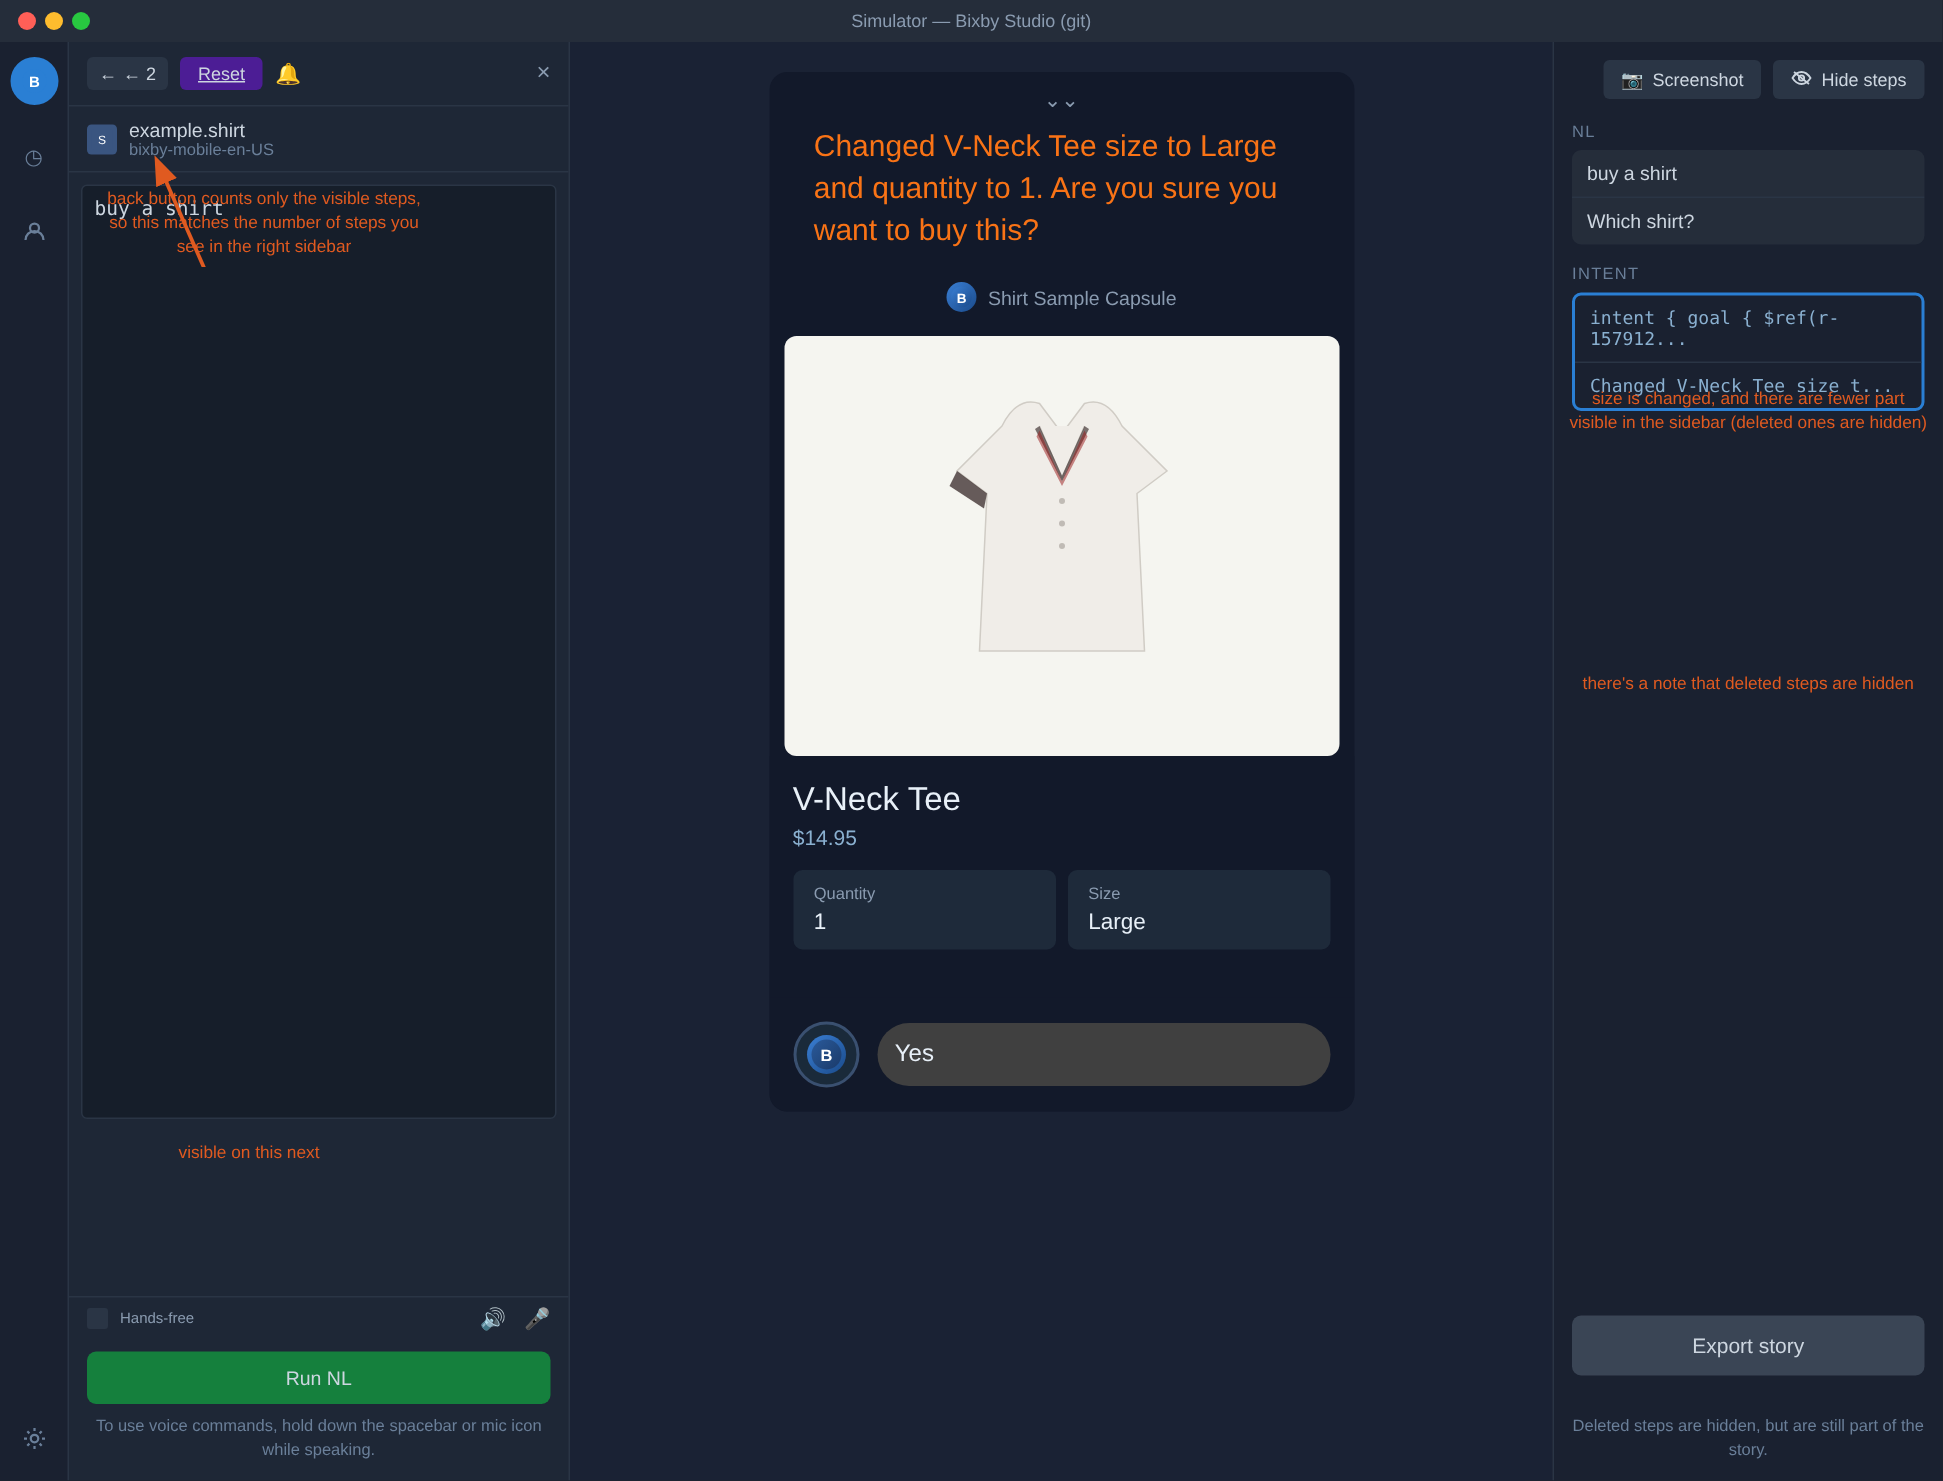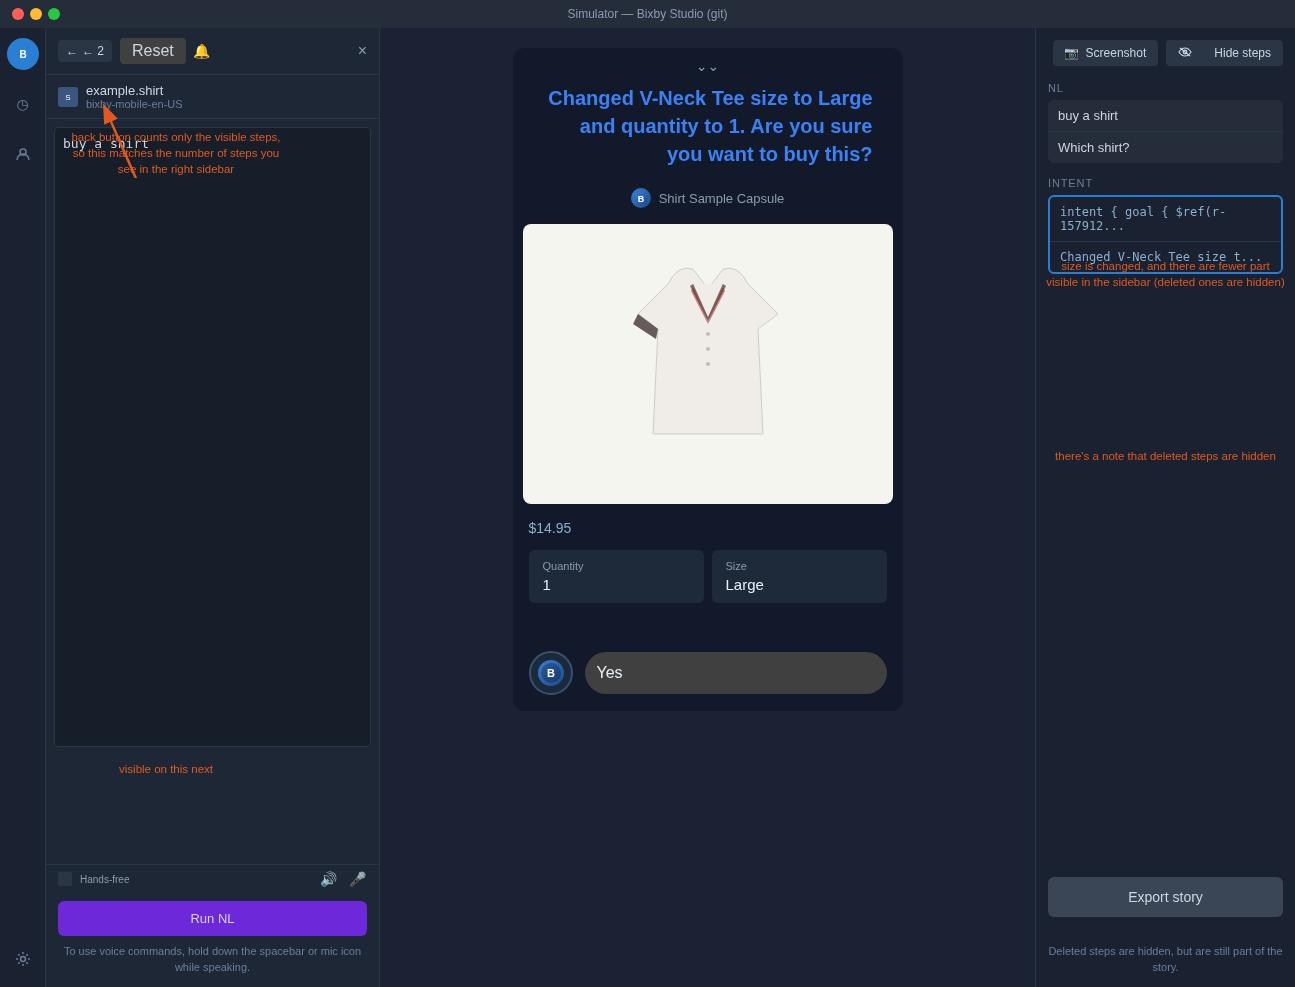--- a/index.html
+++ b/index.html
@@ -95,27 +95,28 @@
       border-radius: 4px;
       color: #cdd6e0;
       padding: 4px 8px;
       cursor: pointer;
       font-size: 12px;
       display: flex;
       align-items: center;
       gap: 4px;
     }
     .reset-btn {
-      background: #404040;
+      background: #4c1d95;
       border: none;
       border-radius: 4px;
       color: #cdd6e0;
       padding: 4px 12px;
       cursor: pointer;
-      font-size: 16px;
+      font-size: 12px;
+      text-decoration: underline;
     }
     .notif-btn {
       background: transparent;
       border: none;
       color: #8a9bb0;
       cursor: pointer;
       font-size: 14px;
     }
     .close-btn {
       margin-left: auto;
@@ -171,21 +172,21 @@
     .checkbox-hf {
       width: 14px; height: 14px;
       background: #2a3545;
       border-radius: 2px;
     }
     .hf-label { font-size: 10px; color: #8a9bb0; }
     .hf-icons { margin-left: auto; display: flex; gap: 12px; color: #8a9bb0; font-size: 14px; }
 
     .run-nl-btn {
       margin: 8px 12px;
-      background: #6d28d9;
+      background: #15803d;
       border: none;
       border-radius: 6px;
       color: #cdd6e0;
       padding: 10px;
       font-size: 13px;
       cursor: pointer;
       text-align: center;
       width: calc(100% - 24px);
     }
 
@@ -217,26 +218,26 @@
     }
 
     .sim-chevron {
       text-align: center;
       padding: 10px 0;
       color: #8a9bb0;
       font-size: 14px;
     }
 
     .sim-message {
-      text-align: right;
+      text-align: left;
       font-size: 20px;
-      color: #3b82f6;
+      color: #f97316;
       padding: 0 30px 20px;
       line-height: 1.4;
-      font-weight: 700;
+      font-weight: 400;
     }
 
     .capsule-brand {
       display: flex;
       align-items: center;
       justify-content: center;
       gap: 8px;
       padding: 0 0 16px;
       font-size: 13px;
       color: #8a9bb0;
@@ -383,21 +384,21 @@
     .hide-steps-btn {
       background: #2a3545;
       border: none;
       border-radius: 4px;
       color: #cdd6e0;
       padding: 4px 12px;
       cursor: pointer;
       font-size: 12px;
       display: flex;
       align-items: center;
-      gap: 22px;
+      gap: 6px;
     }
 
     .section-label {
       font-size: 11px;
       color: #6a7f99;
       text-transform: uppercase;
       letter-spacing: 0.08em;
       margin-bottom: 6px;
     }
 
@@ -603,20 +604,21 @@
 
           <path d="M83,37 L100,70 L117,37 L115,33 L100,67 L85,33Z" fill="#9a1a1a" stroke="none" opacity="0.5"></path>
 
           <circle cx="100" cy="80" r="2" fill="#c0bbb5"></circle>
           <circle cx="100" cy="95" r="2" fill="#c0bbb5"></circle>
           <circle cx="100" cy="110" r="2" fill="#c0bbb5"></circle>
         </svg>
       </div>
 
       <div class="product-info">
+        <div class="product-name">V-Neck Tee</div>
         <div class="product-price">$14.95</div>
 
         <div class="product-options">
           <div class="option-box">
             <div class="option-label">Quantity</div>
             <div class="option-value">1</div>
           </div>
           <div class="option-box">
             <div class="option-label">Size</div>
             <div class="option-value">Large</div>

